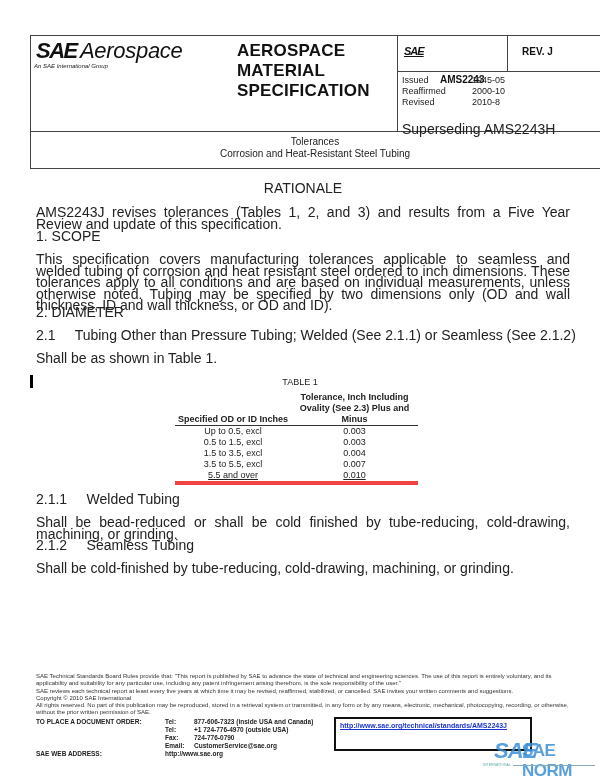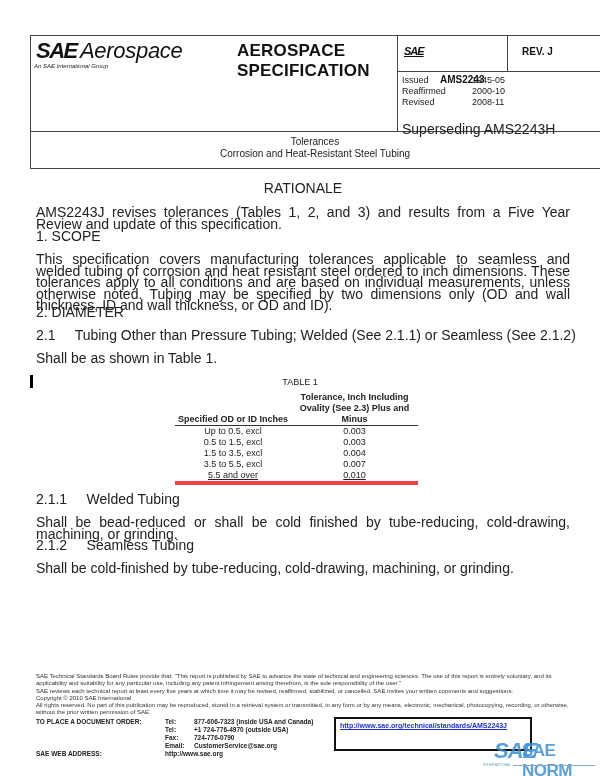--- a/index.html
+++ b/index.html
@@ -66,35 +66,36 @@
 <div class="abs ams-row"></div>
 <div class="abs rev-divider"></div>
 <div class="abs title-box"></div>
 
 <div class="abs logo-sae">SAE</div>
 <div class="abs logo-aero">Aerospace</div>
 <div class="abs logo-sub">An SAE International Group</div>
 
 <div class="abs doc-type">
   <div>AEROSPACE</div>
+  <div>MATERIAL</div>
   <div>SPECIFICATION</div>
 </div>
 
 <div class="abs mini-sae">SAE</div>
 <div class="abs ams-num">AMS2243</div>
 <div class="abs rev">REV. J</div>
 
 <div class="abs hist" style="top:75px">
   <span class="lbl">Issued</span><span>1945-05</span>
 </div>
 <div class="abs hist" style="top:86px">
   <span class="lbl">Reaffirmed</span><span>2000-10</span>
 </div>
 <div class="abs hist" style="top:97px">
-  <span class="lbl">Revised</span><span>2008-11</span>
+  <span class="lbl">Revised</span><span>2010-8</span>
 </div>
 <div class="abs supersede">Superseding AMS2243H</div>
 
 <div class="abs title-lines">
   <div>Tolerances</div>
   <div>Corrosion and Heat-Resistant Steel Tubing</div>
 </div>
 
 <div class="abs p center" style="top:183px">RATIONALE</div>
 <div class="abs p" style="top:207px">AMS2243J revises tolerances (Tables 1, 2, and 3) and results from a Five Year Review and update of this specification.</div>

